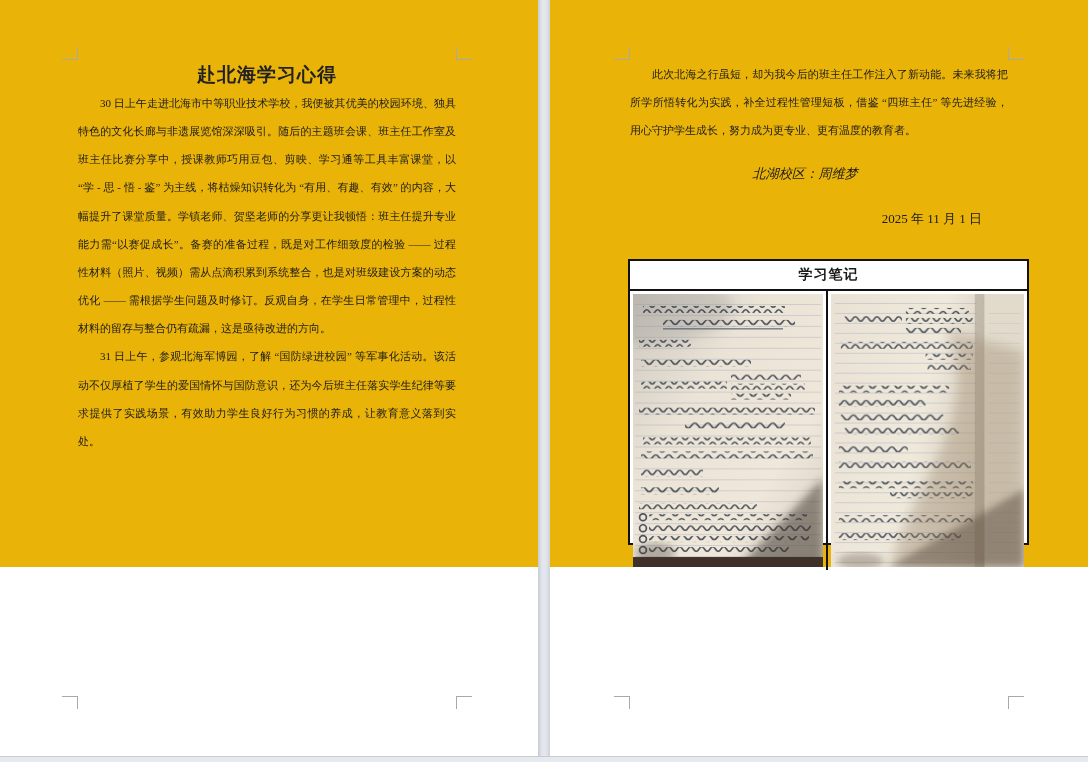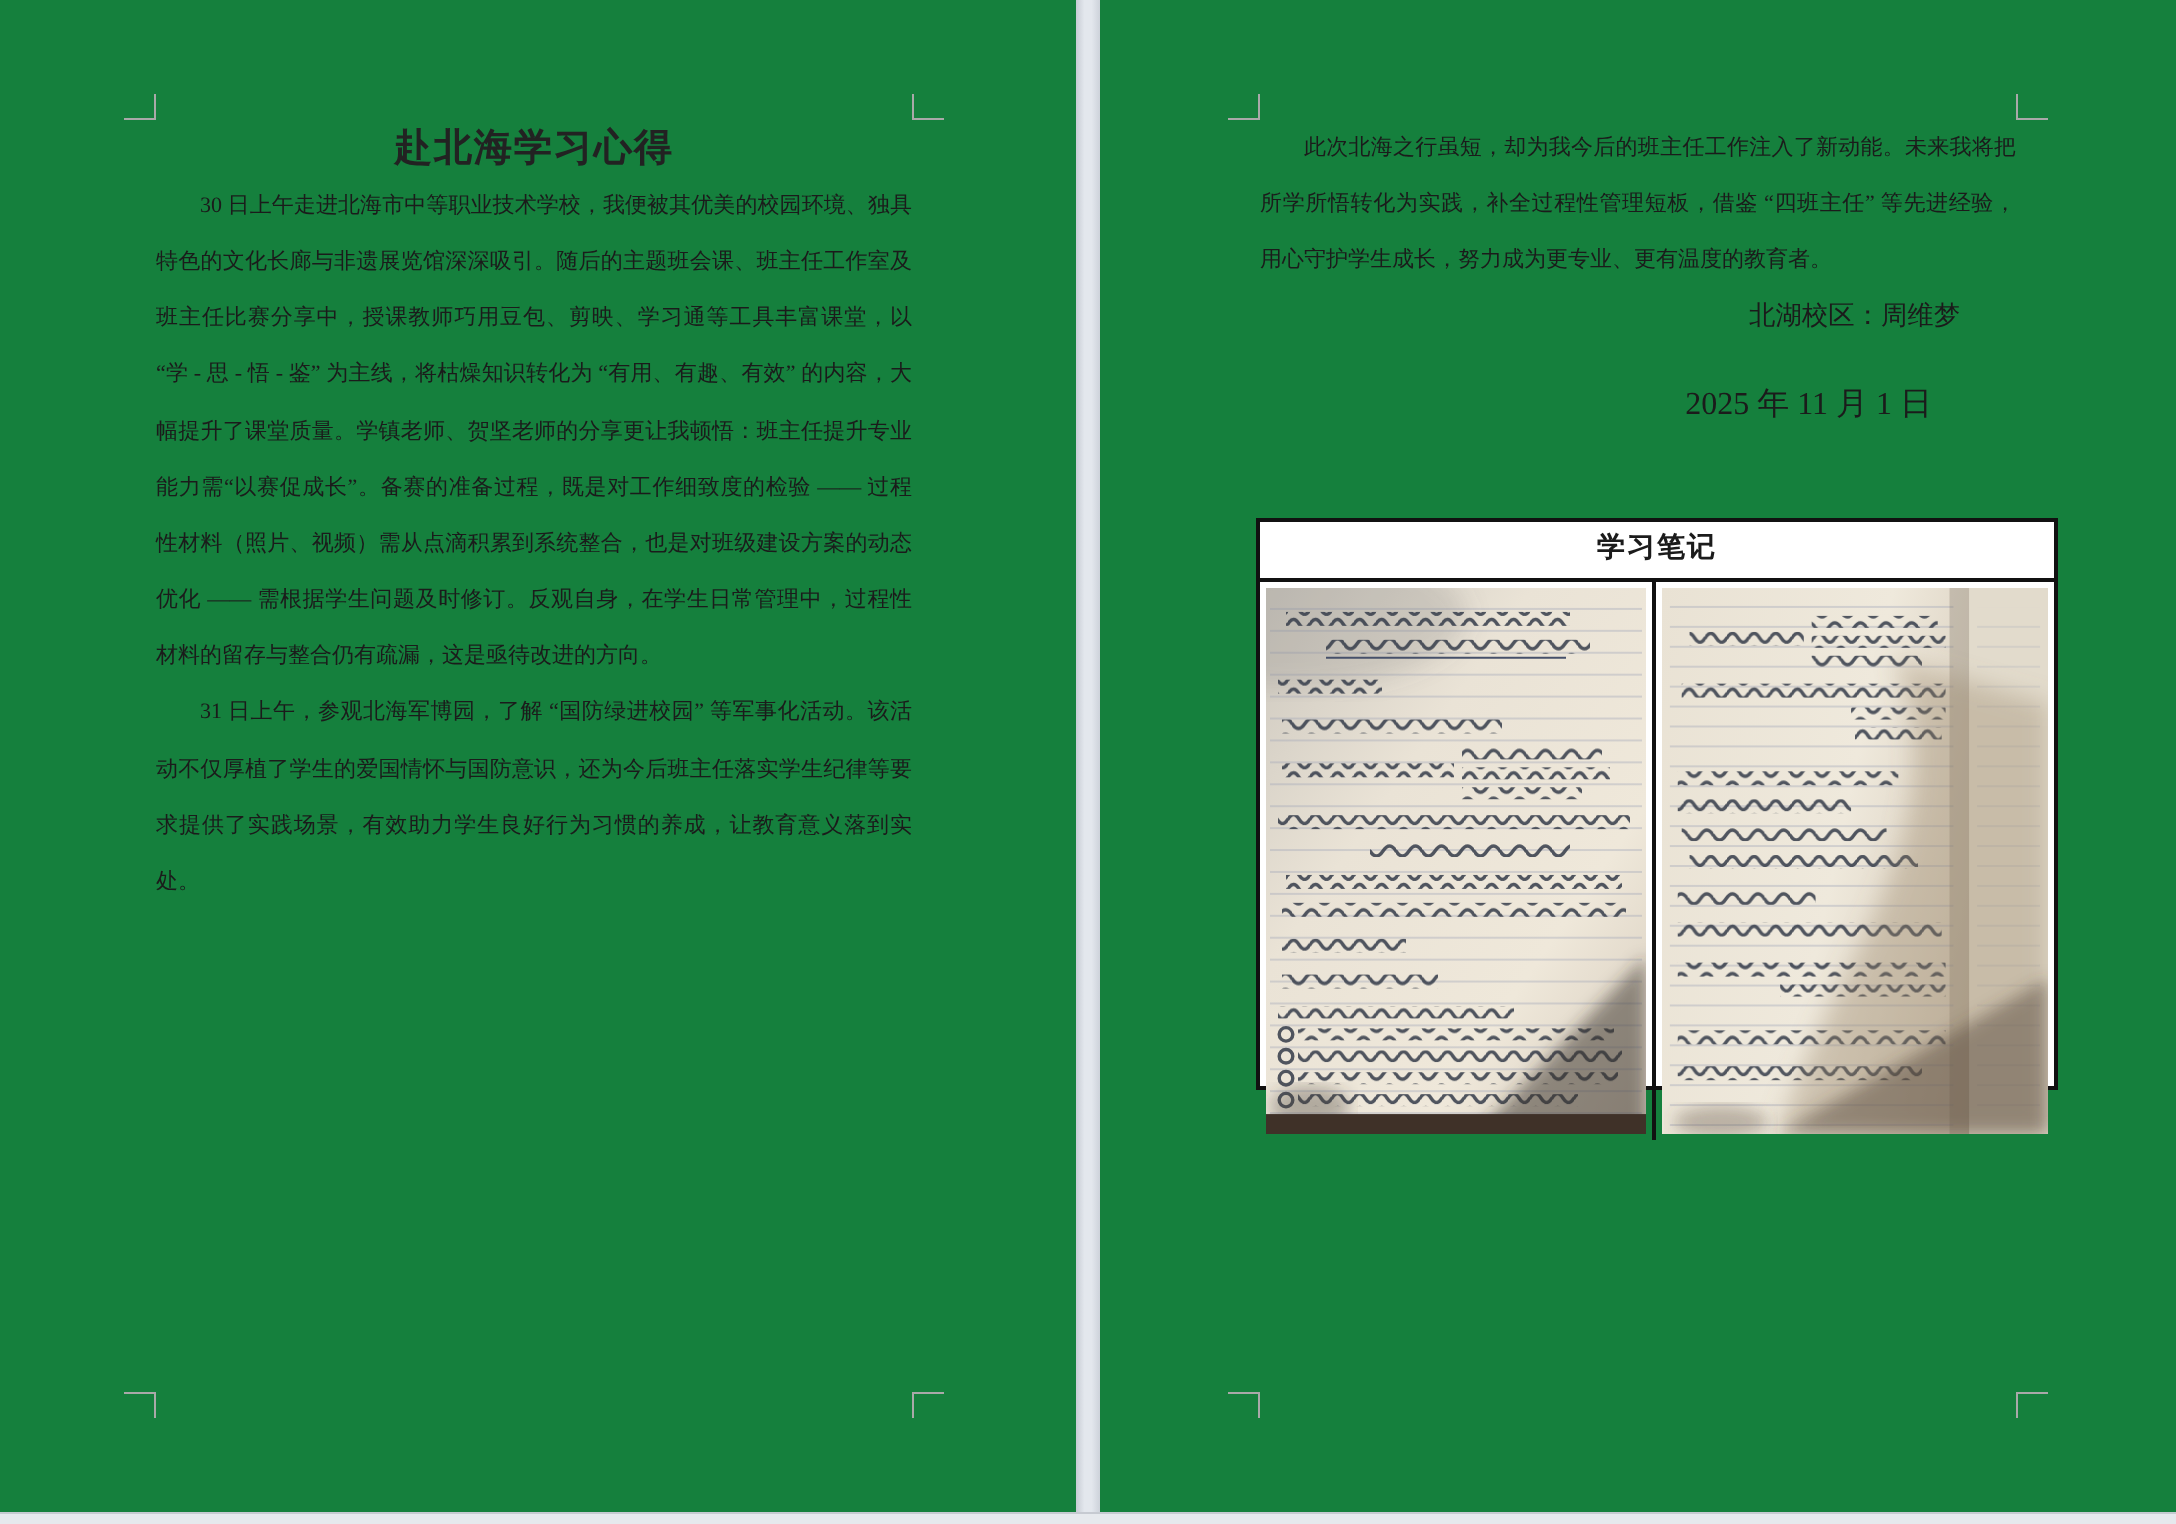--- a/index.html
+++ b/index.html
@@ -1,20 +1,20 @@
 <!DOCTYPE html>
 <html><head>
 <meta charset="utf-8">
 <style>
   html,body{margin:0;padding:0;background:#ffffff;}
   .stage{position:relative;width:1088px;height:762px;overflow:hidden;background:#ffffff;
          font-family:"Liberation Serif","DejaVu Serif",serif;color:#1b1b1b;}
 
   
-  .page{position:absolute;top:0;height:756px;background:#15803d;}
+  .page{position:absolute;top:0;height:567px;background:#eab308;}
   .page-left{left:0;width:538px;}
   .page-right{left:550px;width:538px;}
   .page-gap{position:absolute;top:0;left:538px;width:12px;height:756px;
             background:linear-gradient(to right,#c7ccd4,#e3e7ed 35%,#e3e7ed 65%,#cdd2da);}
   .bottom-strip{position:absolute;left:0;top:756px;width:1088px;height:6px;
                 background:#e6e9ed;border-top:1px solid #c6cad1;box-sizing:border-box;}
 
   
   .cmark{position:absolute;width:16px;height:13px;box-sizing:border-box;}
   .cmark.tl{border-right:1px solid #a9a9a9;border-bottom:1px solid #a9a9a9;}
@@ -23,22 +23,22 @@
   .cmark.br{border-left:1px solid #a9a9a9;border-top:1px solid #a9a9a9;}
 
   
   .content{position:absolute;top:60px;width:378px;}
   .content-left{left:78px;}
   .content-right{left:630px;}
   .doc-title{margin:0;text-align:center;font-size:19px;font-weight:bold;line-height:29px;
              letter-spacing:1px;color:#222;}
   .para{margin:0;font-size:11px;line-height:28.15px;text-align:justify;
         text-indent:2em;color:#1b1b1b;}
-  .sig-line{margin:0;font-size:13.2px;line-height:28.15px;text-align:right;padding-right:28px;}
-  .date-line{margin:16px;font-size:16px;line-height:28.15px;text-align:right;padding-right:26px;}
+  .sig-line{margin:16px;font-size:13.2px;line-height:28.15px;text-align:center;padding-right:28px;font-style:italic;}
+  .date-line{margin:0;font-size:13px;line-height:28.15px;text-align:right;padding-right:26px;}
 
   
   .notes-table{position:absolute;left:628px;top:259px;width:401px;height:286px;
                border:2px solid #111;box-sizing:border-box;background:#fff;}
   .notes-header{height:28px;line-height:28px;text-align:center;font-weight:bold;font-size:14px;
                 border-bottom:2px solid #111;box-sizing:content-box;letter-spacing:1px;}
   .notes-body{display:flex;height:279px;}
   .notes-cell{box-sizing:border-box;padding:3px;height:100%;}
   .cell-a{width:198px;border-right:2px solid #111;}
   .cell-b{flex:1;}

